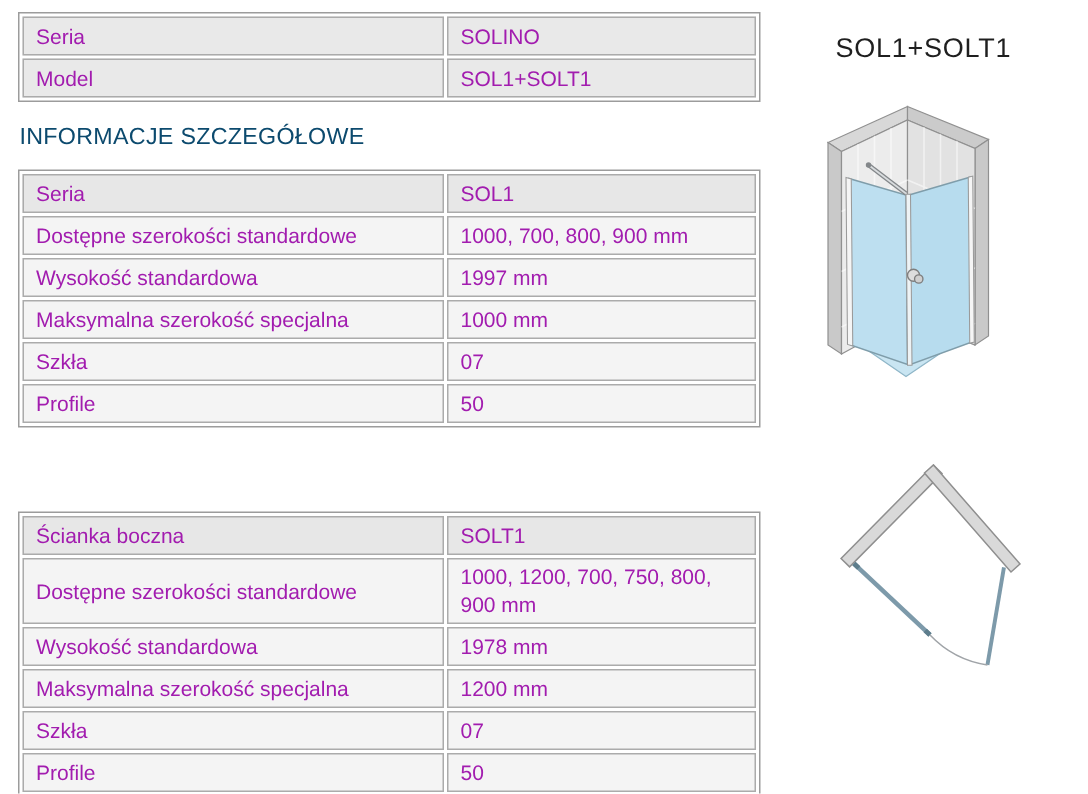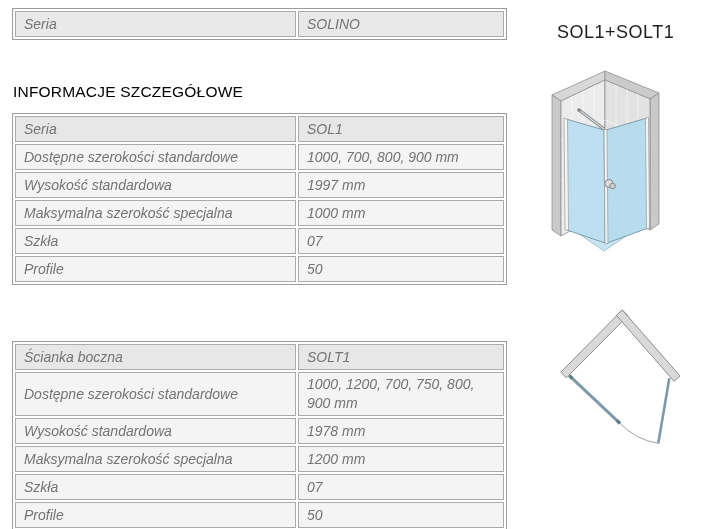--- a/index.html
+++ b/index.html
@@ -17,34 +17,33 @@
   }
   .spec-table td{
     box-sizing:border-box;
     border:1px solid #ababab;
     height:26px;
     padding:2px 8px;
     font-size:14px;
     line-height:19px;
     vertical-align:middle;
     background:#f4f4f4;
-    color:#737373;
-    font-style:italic;
+    color:#a21caf;
   }
   .spec-table td.hdr{background:#e7e7e7;}
   .col-label{width:281px;}
   .col-value{width:206px;}
   #summary-table{top:8px;}
   #summary-table td{background:#e9e9e9;}
   #door-table{top:113px;}
   #side-table{top:301px;margin-top:40px;}
   #section-heading{
     position:absolute;left:13px;top:83px;
     font-size:15.5px;letter-spacing:.2px;
-    color:#000000;font-weight:400;white-space:nowrap;
+    color:#0c4a6e;font-weight:400;white-space:nowrap;
   }
   #diagram-title{
     position:absolute;left:557px;top:22px;
     font-size:18px;color:#1f1f1f;letter-spacing:.5px;white-space:nowrap;
   }
   #front-diagram{position:absolute;left:548px;top:66px;}
   #plan-diagram{position:absolute;left:545px;top:298px;}
   .tile{stroke:#ffffff;stroke-width:1;opacity:.55;}
 </style>
 </head>
@@ -52,20 +51,24 @@
 
 <table class="spec-table" id="summary-table">
   <colgroup>
       <col class="col-label">
       <col class="col-value">
     </colgroup>
   <tbody>
       <tr>
     <td>Seria</td>
     <td>SOLINO</td>
+  </tr>
+  <tr>
+    <td>Model</td>
+    <td>SOL1+SOLT1</td>
   </tr>
 </tbody>
   </table>
 
 <div id="section-heading">INFORMACJE SZCZEGÓŁOWE</div>
 
 <table class="spec-table" id="door-table">
   <colgroup>
       <col class="col-label">
       <col class="col-value">

